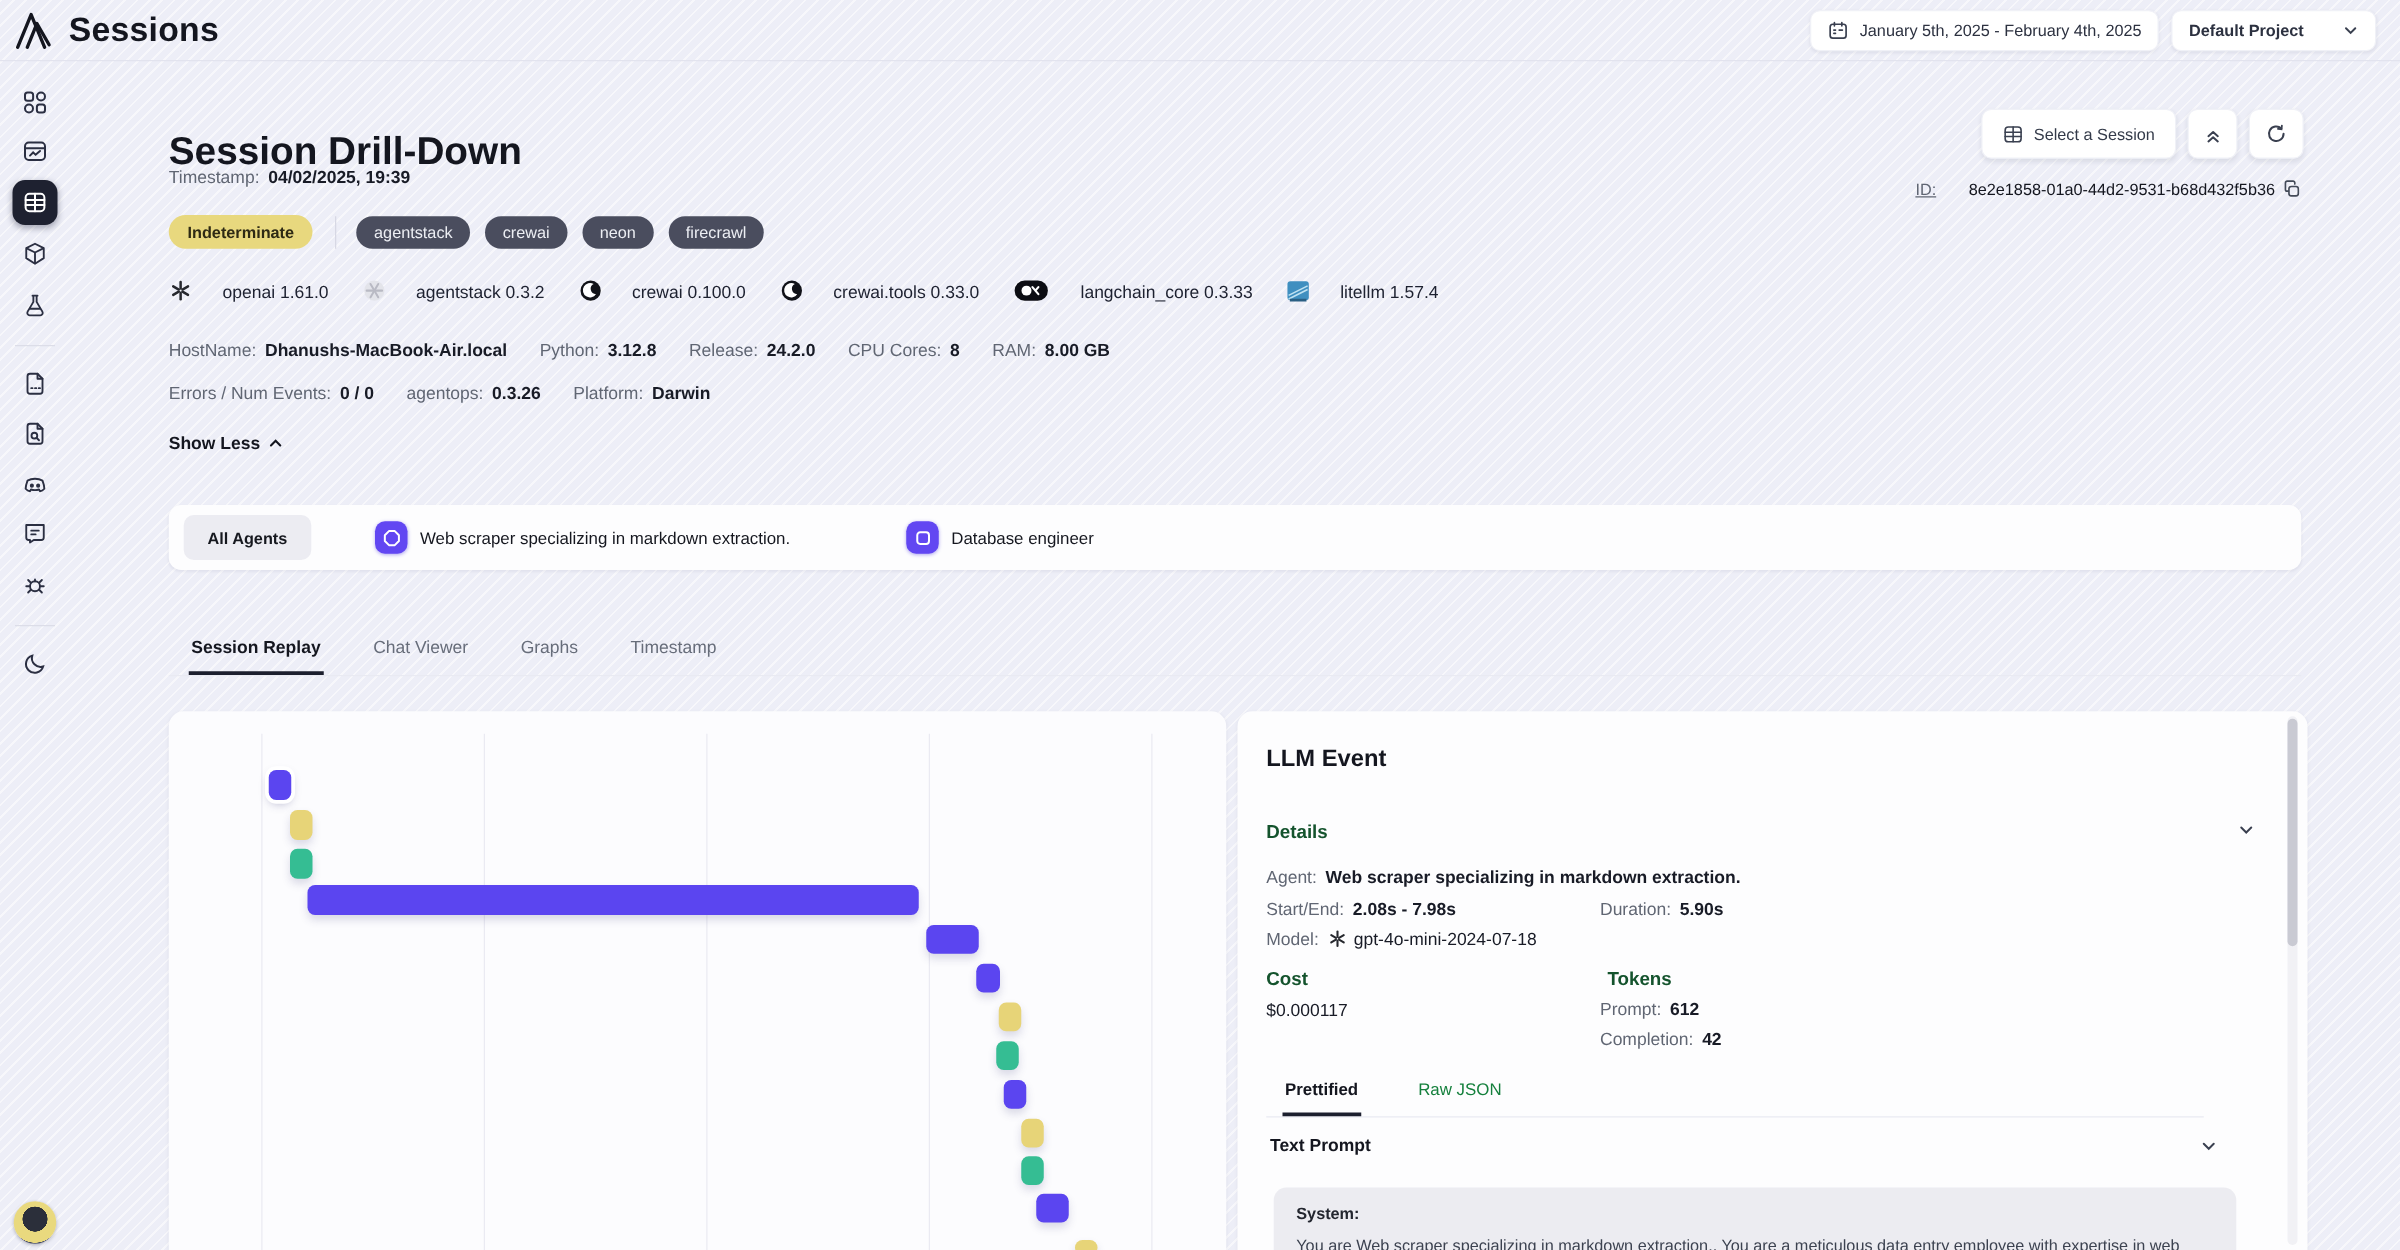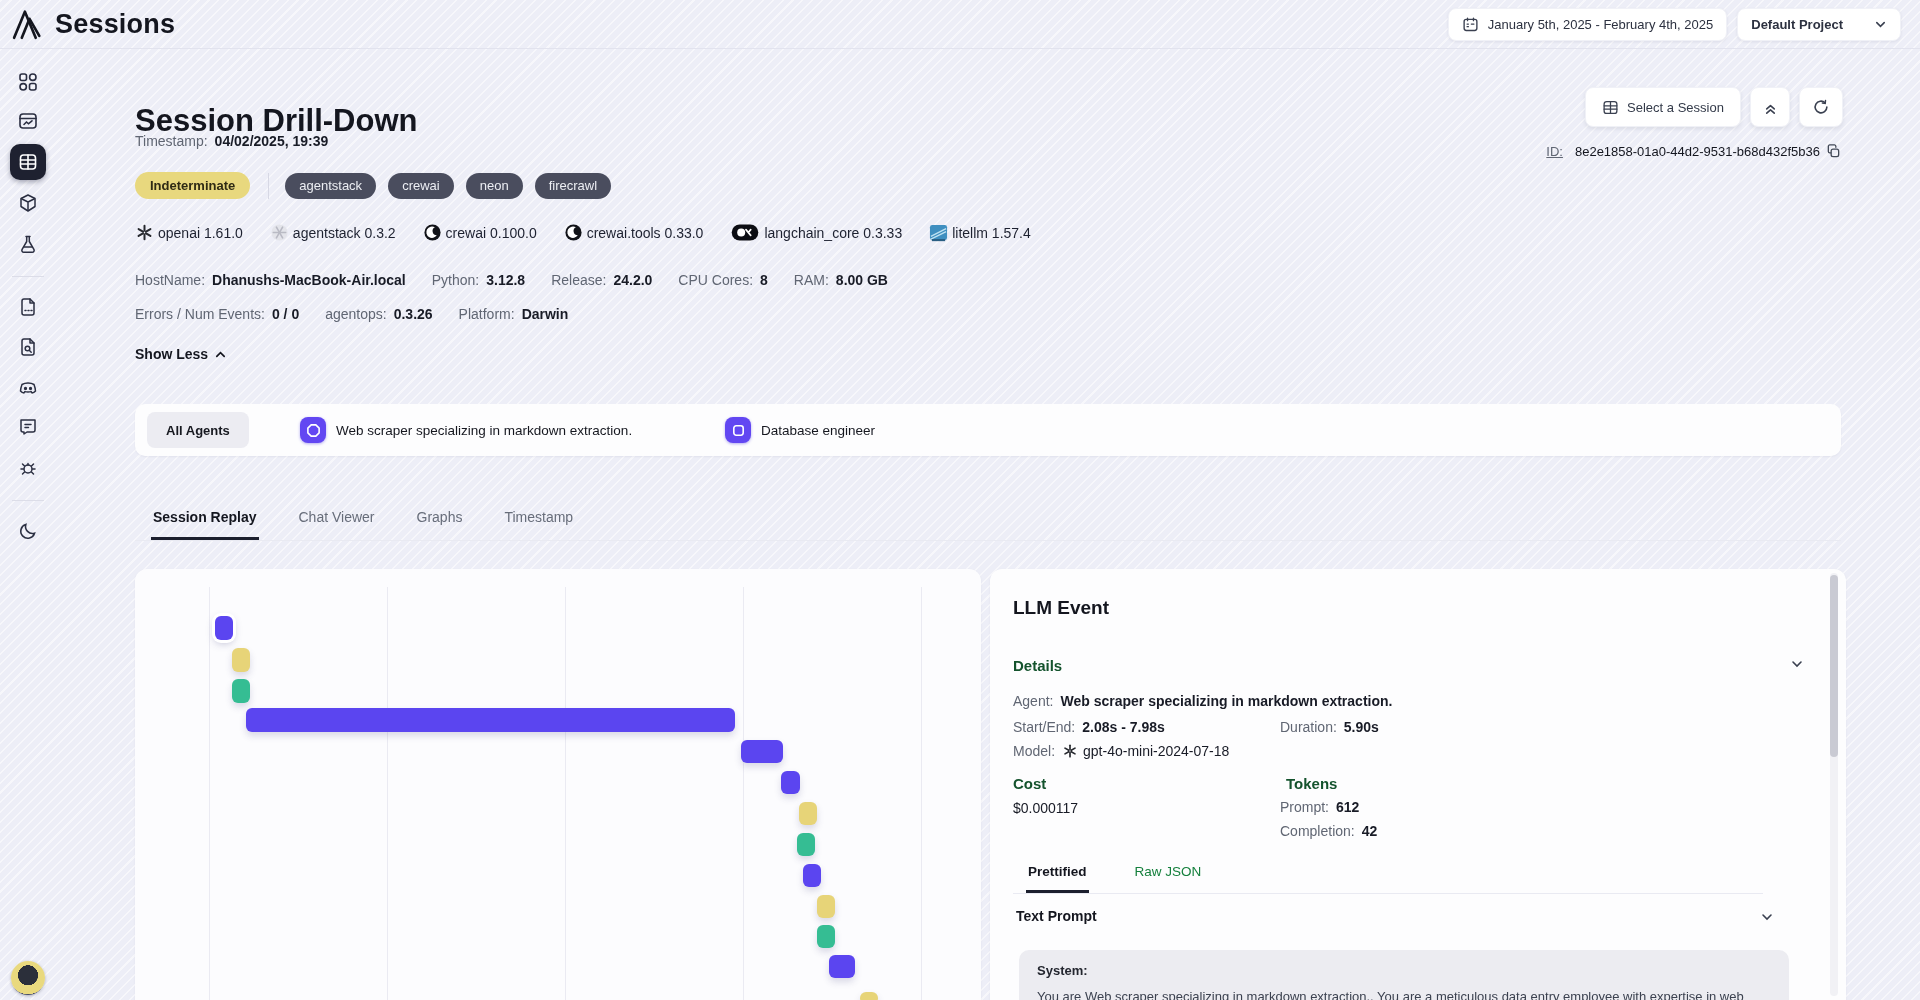--- a/index.html
+++ b/index.html
@@ -27,21 +27,21 @@
     box-shadow:0 1px 3px rgba(20,22,48,.3);}
   
   .h1{position:absolute;left:135px;top:82px;font-size:31px;font-weight:600;color:#14161f;}
   .meta-row{position:absolute;display:flex;align-items:center;font-size:14px;}
   .lbl{color:#606673;margin-right:7px;}
   .val{color:#181b26;font-weight:600;}
   .pair{display:flex;align-items:flex-end;margin-right:26px;}
   .badge{height:27px;display:flex;align-items:center;padding:0 15px;border-radius:14px;background:#e8d87e;color:#2e2a14;font-size:13px;font-weight:600;}
   .v-div{width:1px;height:26px;background:#d7d8e4;margin:0 16px 0 18px;}
   .tag{height:26px;display:flex;align-items:center;padding:0 14px;border-radius:13px;background:#4a4d5e;color:#eceef3;font-size:13px;margin-right:12px;}
-  .pkg{display:flex;align-items:center;gap:4px;margin-right:27px;font-size:14px;color:#1d2130;}
+  .pkg{display:flex;align-items:center;gap:24px;margin-right:27px;font-size:14px;color:#1d2130;}
   .showless{position:absolute;left:135px;top:346px;display:flex;align-items:center;gap:6px;font-size:14px;font-weight:600;color:#14161f;cursor:pointer;}
   
   .sess-cluster{position:absolute;top:87px;left:1585px;display:flex;gap:9px;}
   .wbtn{display:flex;align-items:center;justify-content:center;gap:8px;height:40px;background:#fff;border:1px solid #f0f1f7;border-radius:8px;
     box-shadow:0 2px 4px rgba(25,28,60,.09);font-size:13px;color:#333a49;font-family:inherit;cursor:pointer;font-weight:500;}
   .id-row{position:absolute;top:144px;right:79px;display:flex;align-items:center;gap:6px;font-size:13px;}
   .id-row .idv{color:#14161f;}
   .copy-icon{cursor:pointer;}
   
   .agents-bar{position:absolute;left:135px;top:404px;width:1706px;height:52px;background:#fdfdfe;border-radius:10px;box-shadow:0 1px 2px rgba(25,28,60,.05);}
@@ -339,21 +339,21 @@
         </svg>
     </button>
     <button class="wbtn" style="width:44px;">
       <svg width="18" height="18" viewBox="0 0 20 20" fill="none" stroke="#3a4050" stroke-width="1.8" stroke-linecap="round">
           <path d="M16.5 10a6.5 6.5 0 1 1-2-4.7"></path>
           <path d="M15 2.8l-.3 3.2-3.2-.4" stroke-width="1.6"></path>
         </svg>
     </button>
   </div>
   <div class="id-row">
-    <span class="lbl" style="margin-right:6px;text-decoration:underline;">ID:</span>
+    <span class="lbl" style="margin-right:20px;text-decoration:underline;">ID:</span>
     <span class="idv">8e2e1858-01a0-44d2-9531-b68d432f5b36</span>
     <span class="copy-icon">
       <svg width="15" height="15" viewBox="0 0 16 16" fill="none" stroke="#434a58" stroke-width="1.4">
           <rect x="5.5" y="5.5" width="8" height="8" rx="2"></rect>
           <path d="M10.5 3.5v-1a1.5 1.5 0 0 0-1.5-1.5H4A1.5 1.5 0 0 0 2.5 2.5V8A1.5 1.5 0 0 0 4 9.5h1" stroke-linecap="round"></path>
         </svg>
     </span>
   </div>
 
   <div class="agents-bar">

